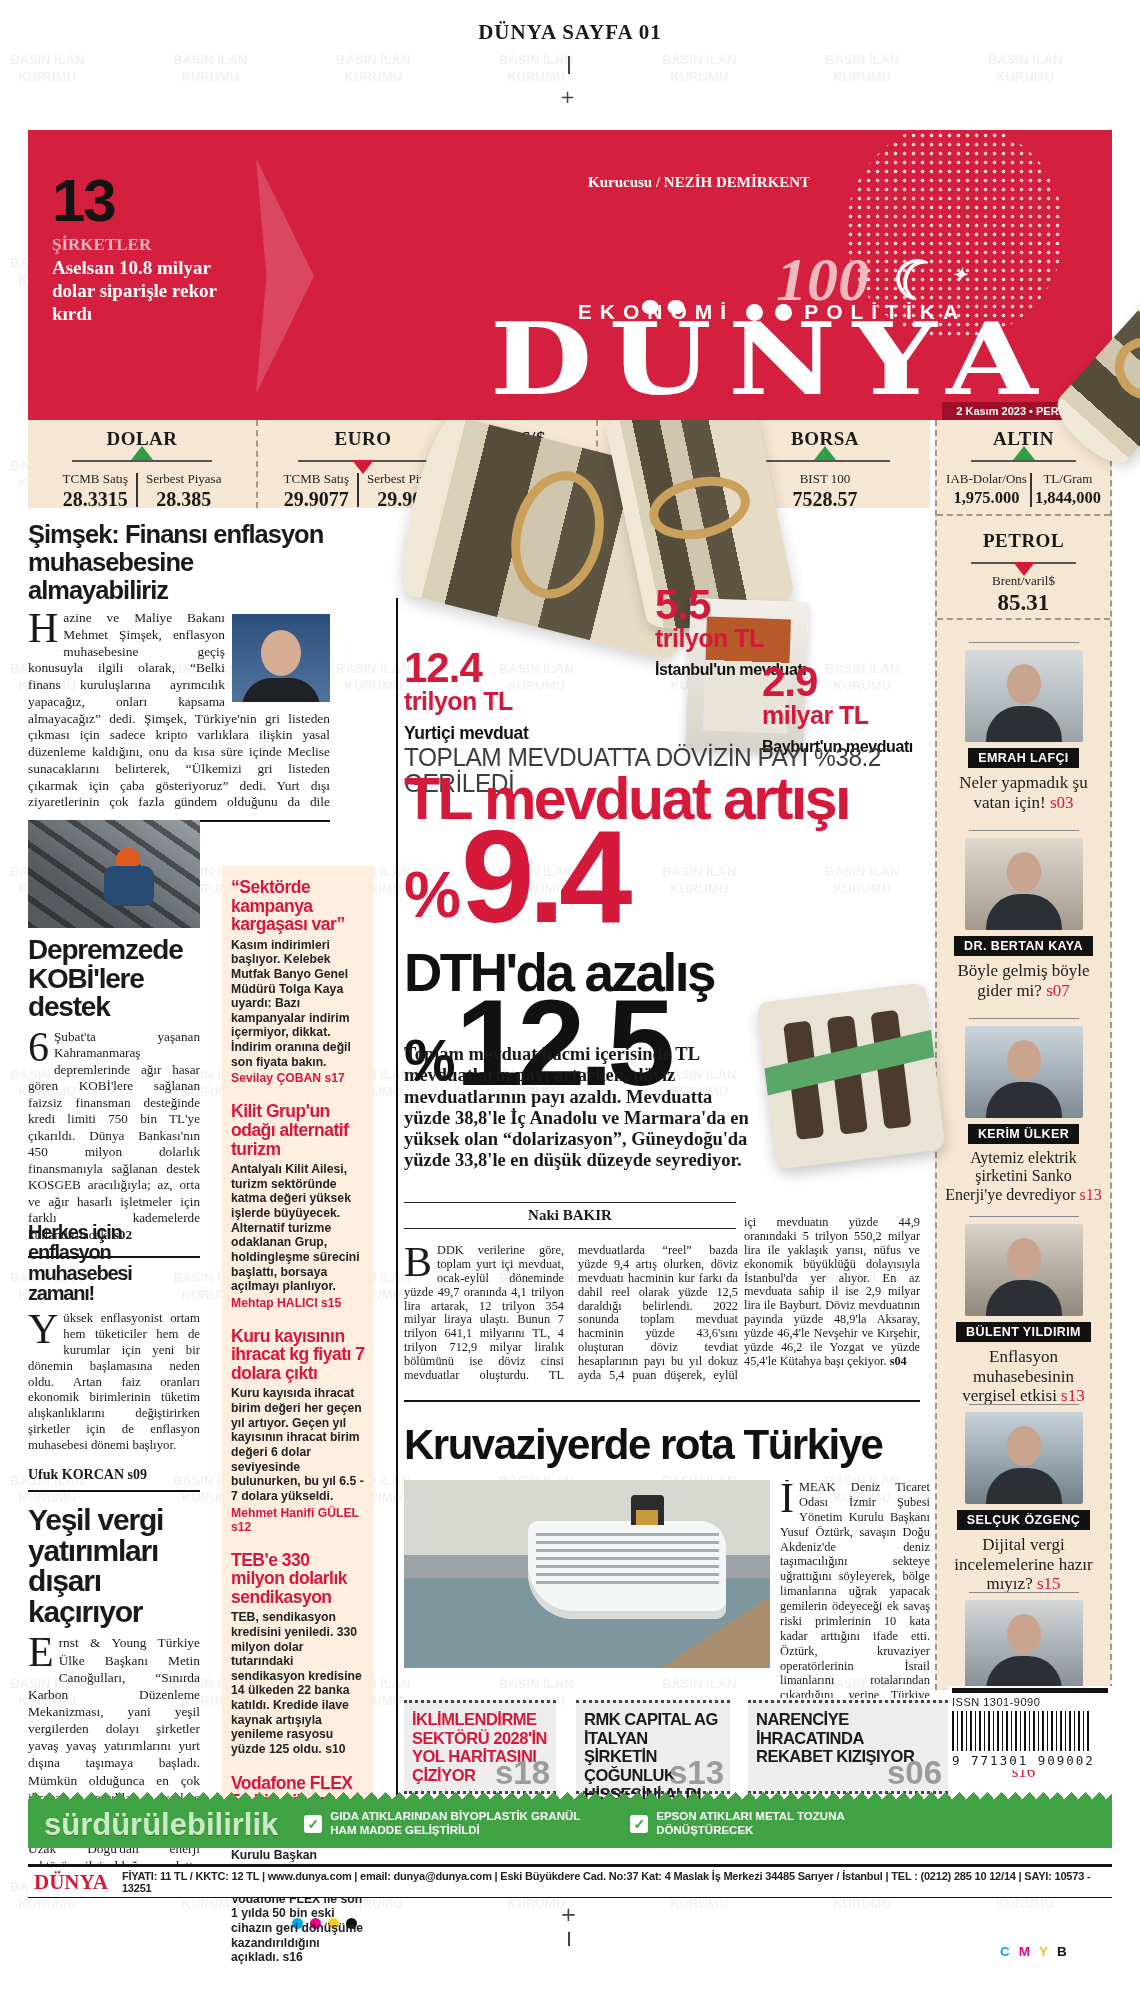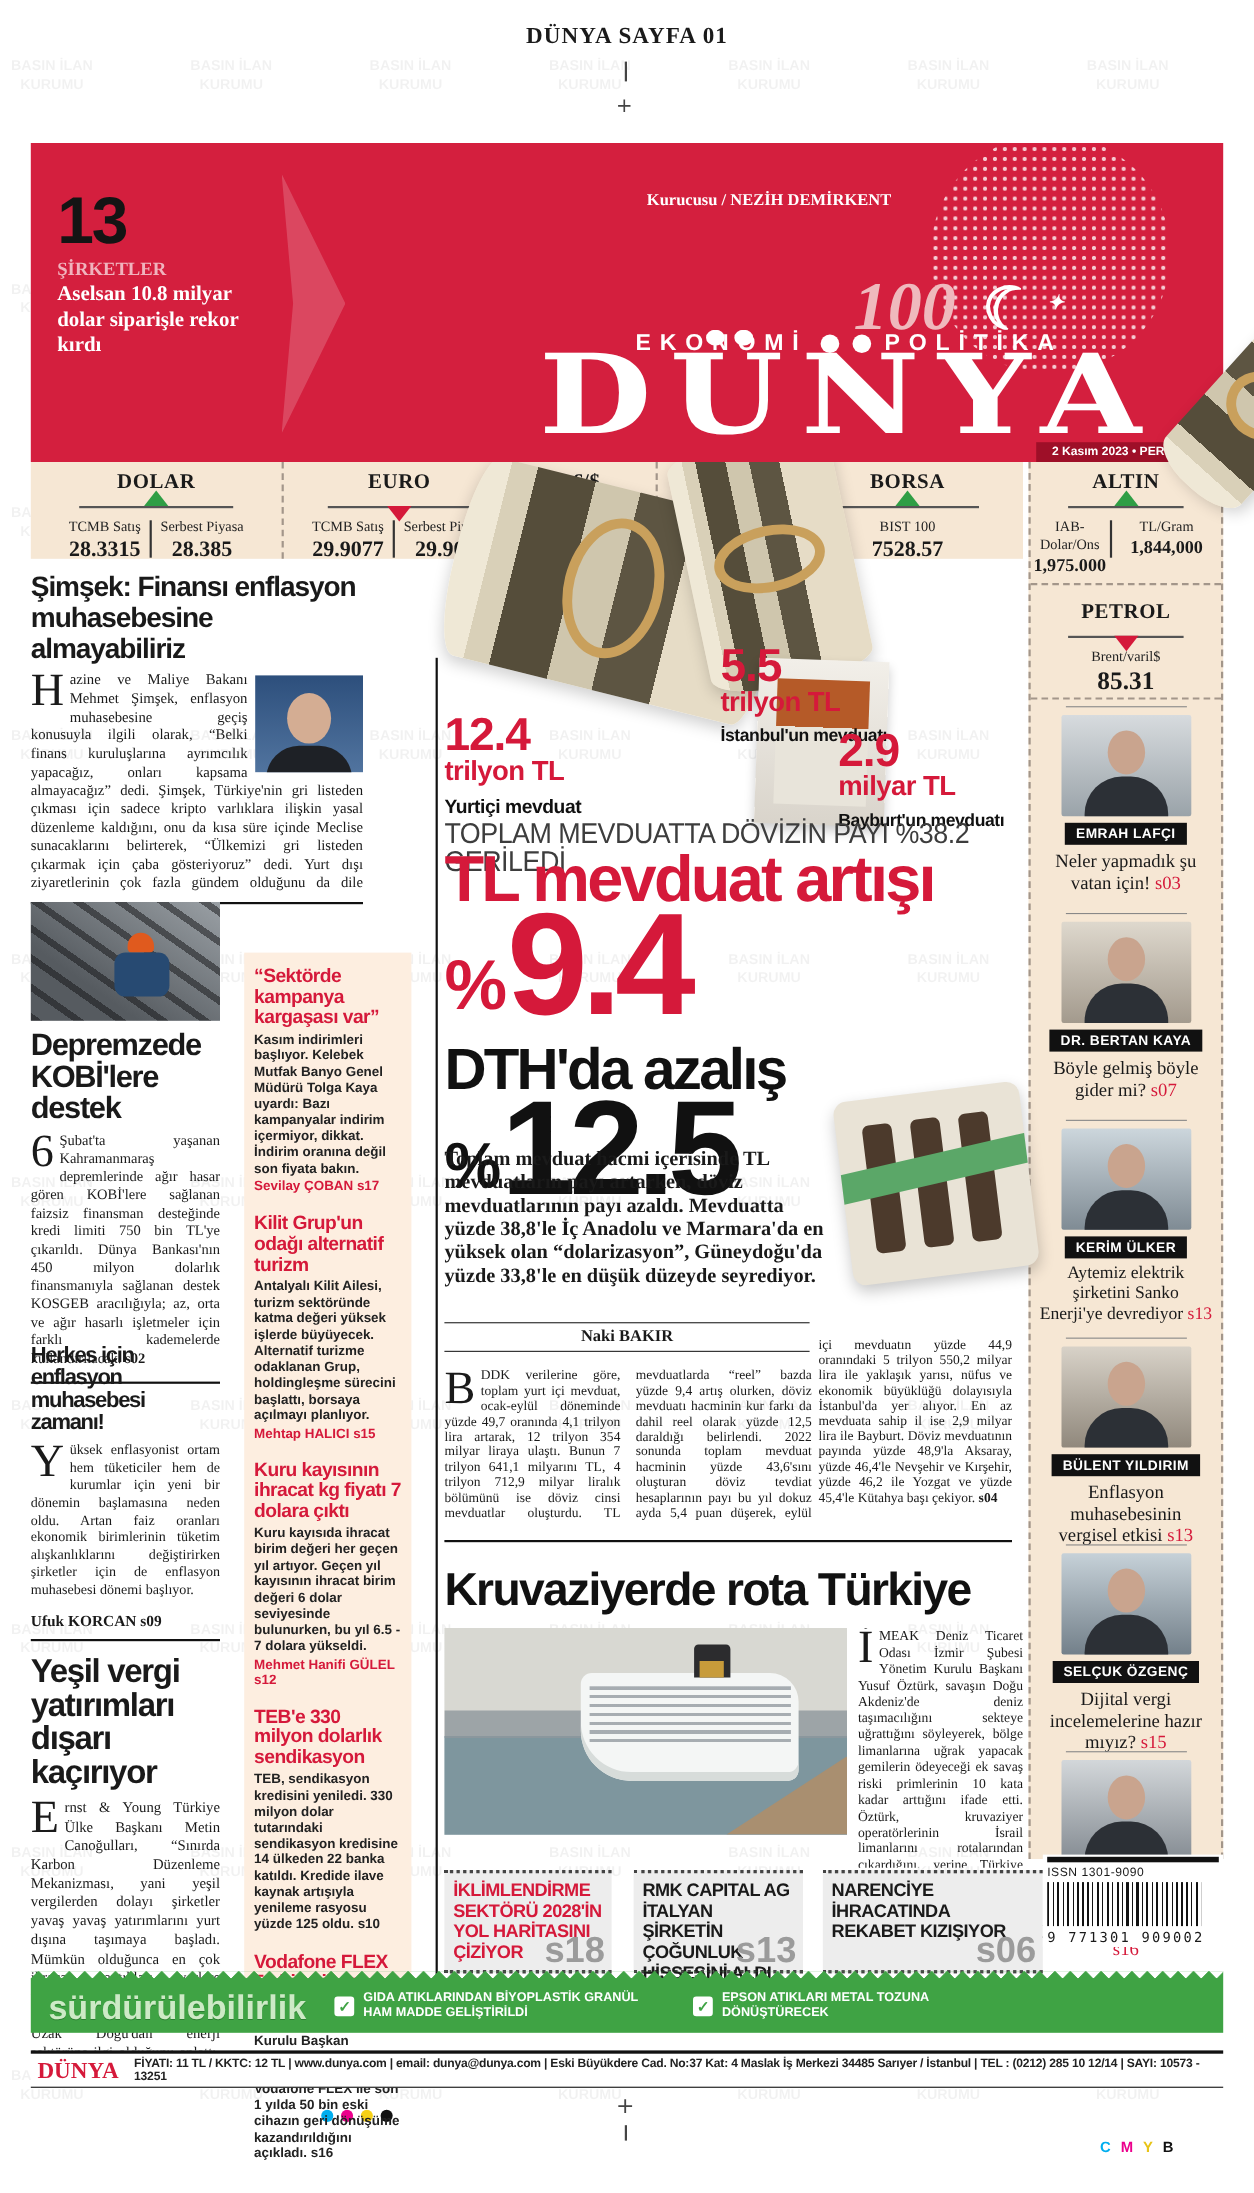--- a/index.html
+++ b/index.html
@@ -457,21 +457,21 @@
     <div class="trend">
         <span class="bar"></span>
         <span class="tri" data-dir="up"></span>
       </div>
     <div class="pairs">
       <div class="pair" style="padding:0 3px">
           <div class="plabel">IAB-Dolar/Ons</div>
           <div class="pvalue">1,975.000</div>
         </div>
       <div class="pdiv"></div>
-      <div class="pair" style="padding:0 17px">
+      <div class="pair" style="padding:0 3px">
           <div class="plabel">TL/Gram</div>
           <div class="pvalue">1,844,000</div>
         </div>
     </div>
   </div>
   <div class="scell" style="padding-top:14px;height:104px">
     <div class="mname">PETROL</div>
     <div class="trend">
         <span class="bar"></span>
         <span class="tri" data-dir="down"></span>

